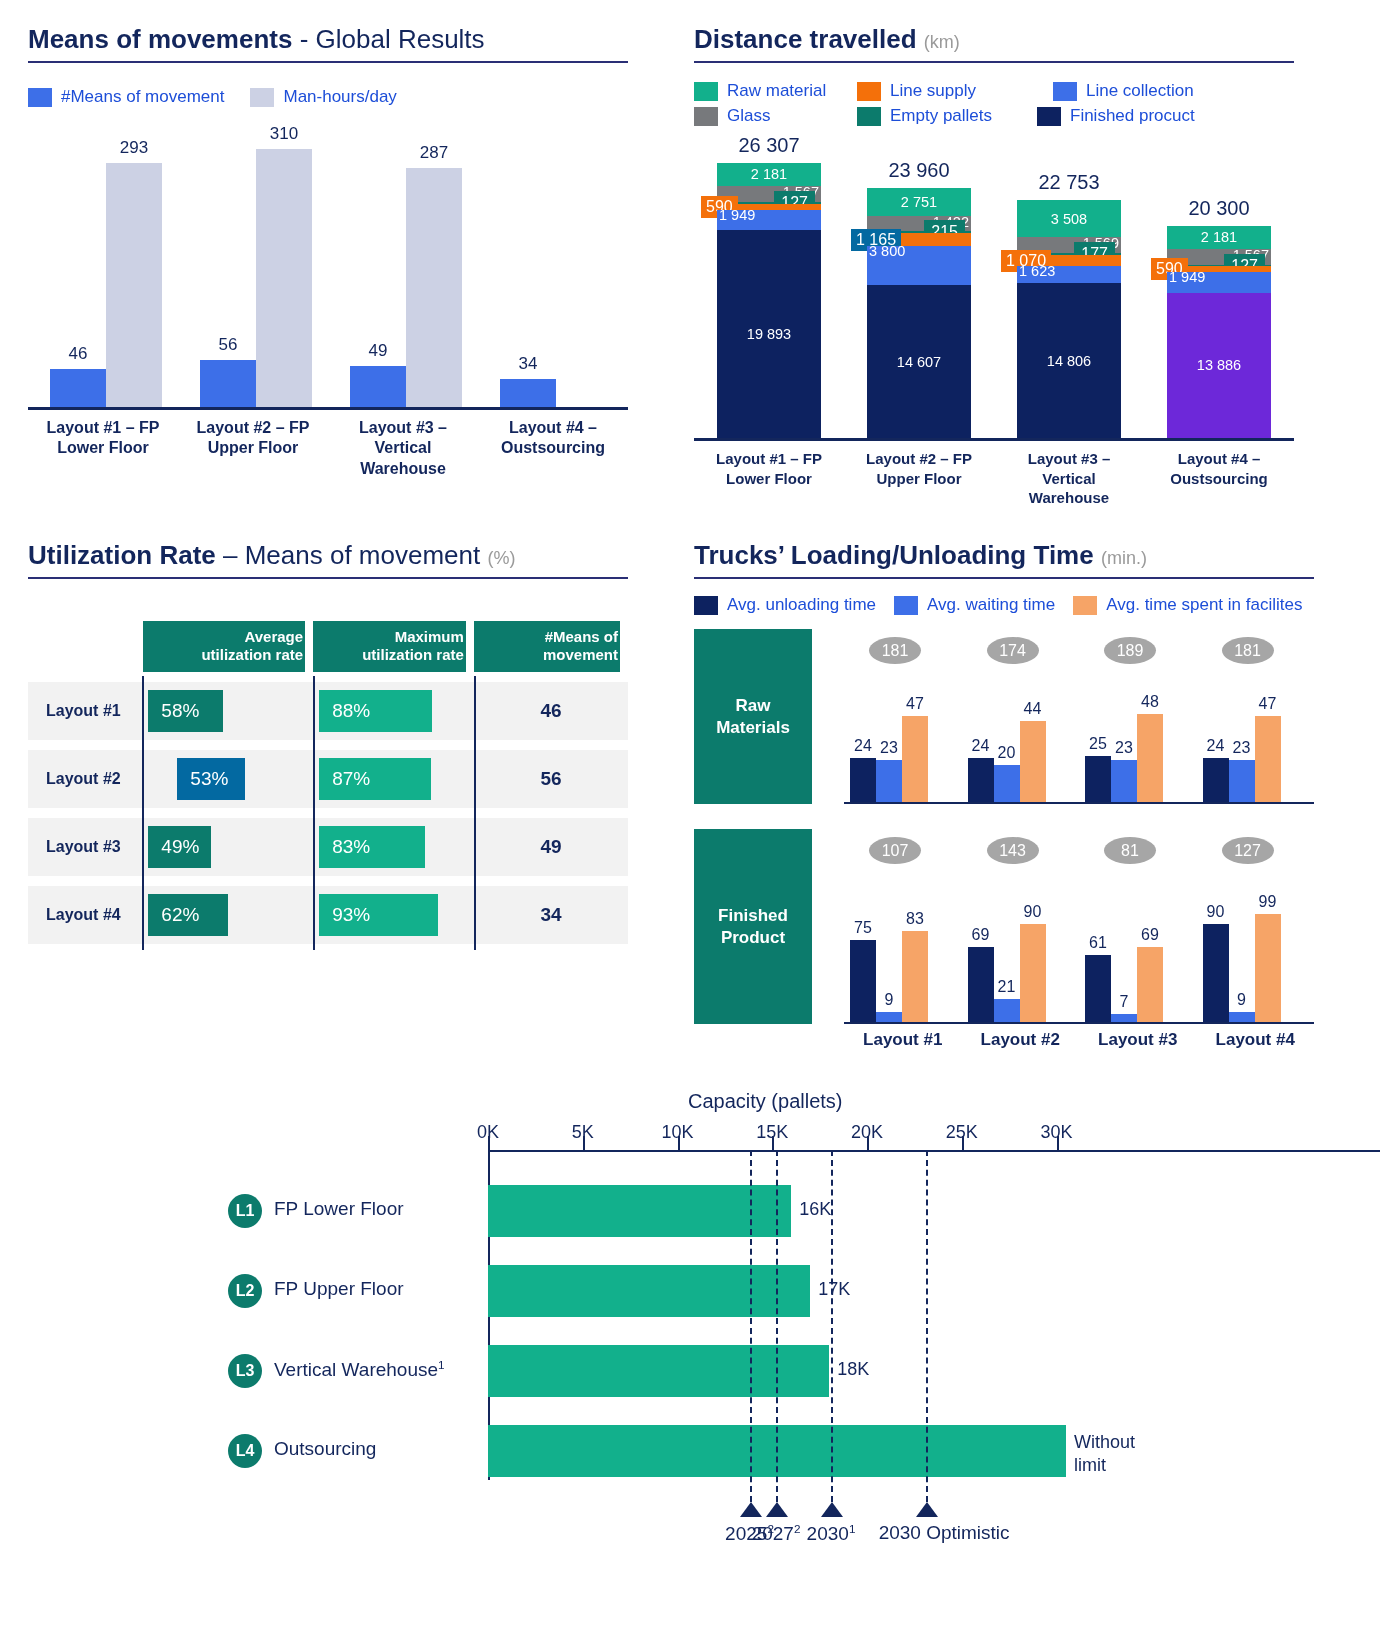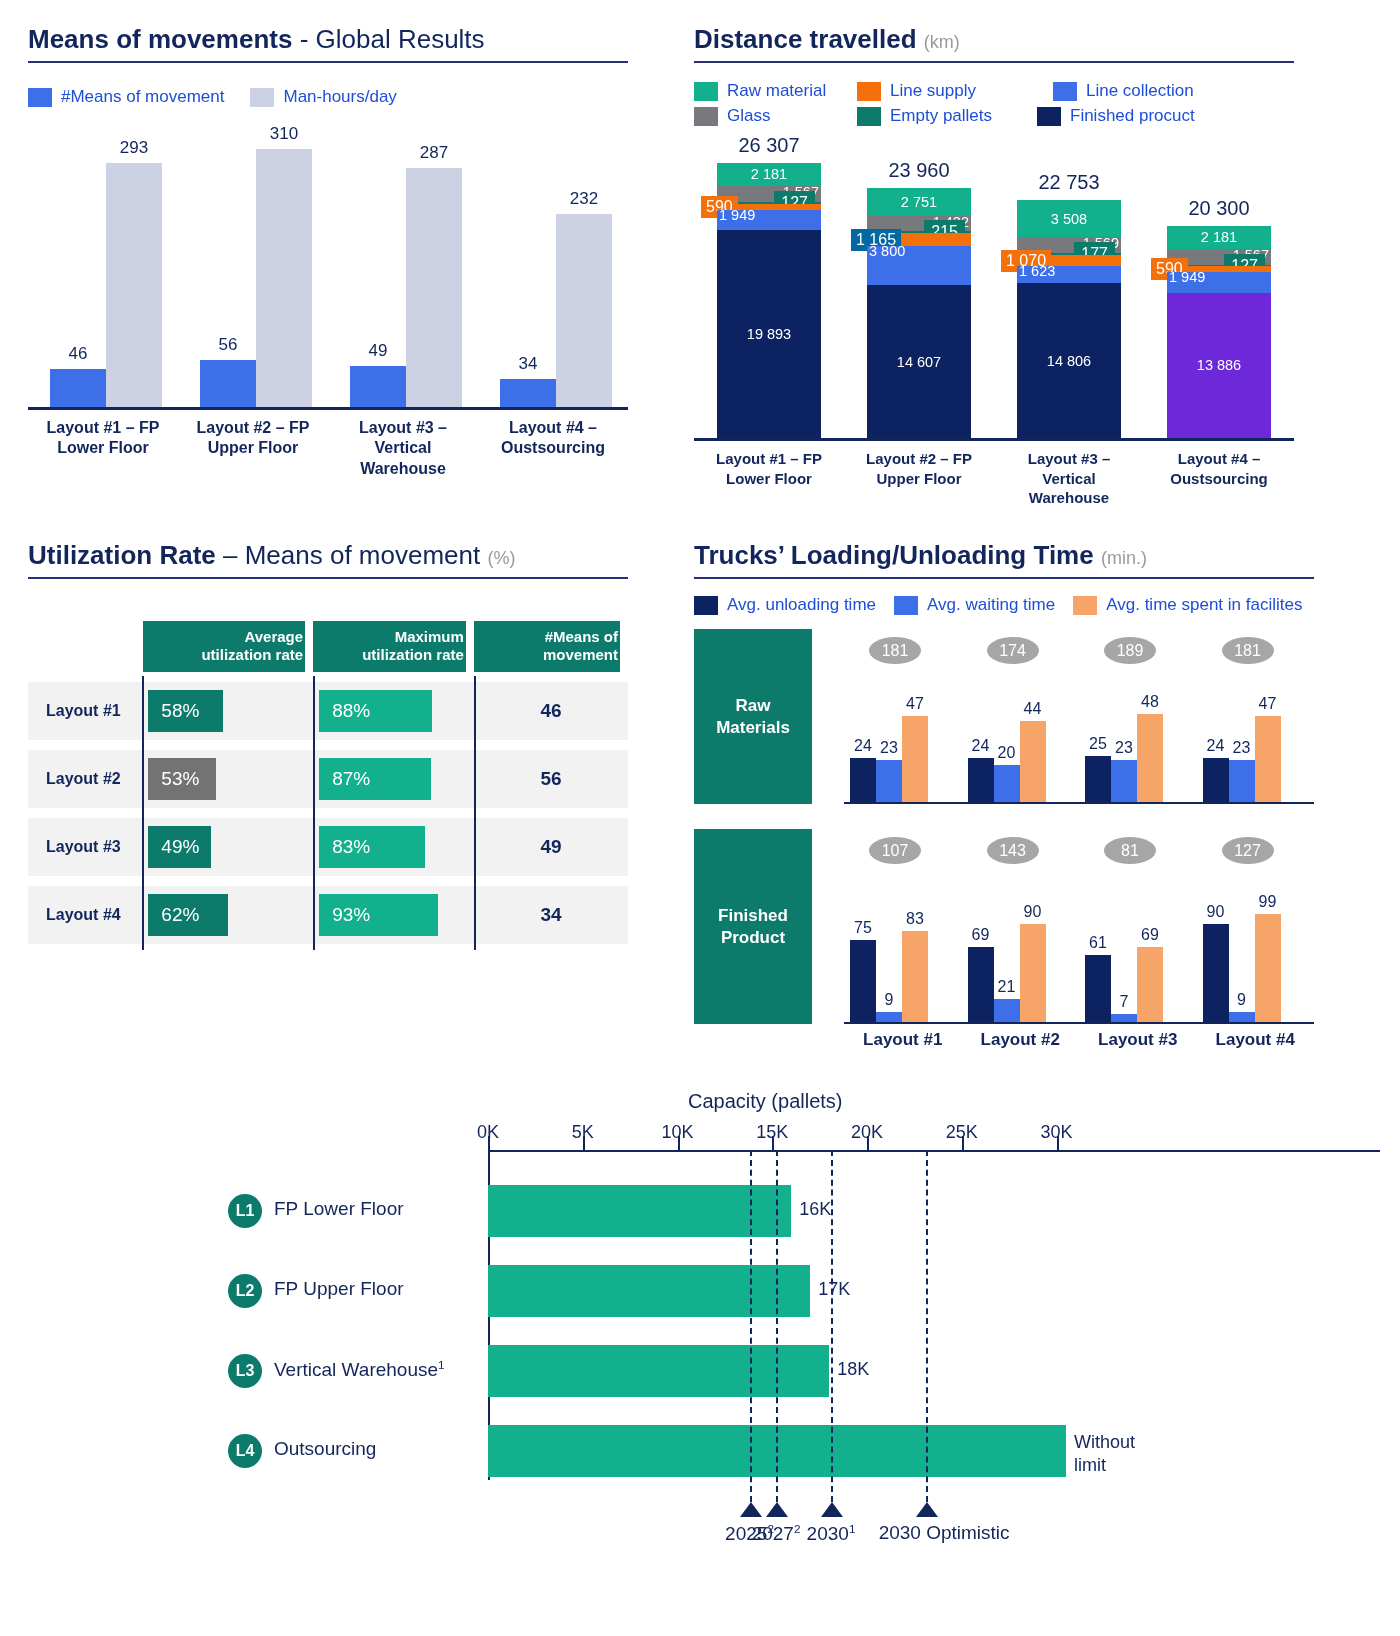--- a/index.html
+++ b/index.html
@@ -138,23 +138,20 @@
           <div class="c1-val">49</div>
         </div>
         <div class="c1-bar" style="width: 56px; height: 239.167px; background: rgb(204, 209, 228);">
           <div class="c1-val">287</div>
         </div>
       </div>
       <div class="c1-group" style="left: 472px;">
         <div class="c1-bar" style="width: 56px; height: 28.3333px; background: rgb(61, 111, 232);">
           <div class="c1-val">34</div>
         </div>
-        <div class="c1-bar" style="width: 56px; height: 193.333px; background: rgb(204, 209, 228);">
-          <div class="c1-val">232</div>
-        </div>
       </div>
     </div>
   <div class="c1-cats" id="c1-cats">
       <div class="c1-cat" style="width: 150px;">Layout #1 – FP<br>Lower Floor</div>
       <div class="c1-cat" style="width: 150px;">Layout #2 – FP<br>Upper Floor</div>
       <div class="c1-cat" style="width: 150px;">Layout #3 –<br>Vertical<br>Warehouse</div>
       <div class="c1-cat" style="width: 150px;">Layout #4 –<br>Oustsourcing</div>
     </div>
 </div>
 
@@ -319,21 +316,21 @@
         </div>
         <div class="ut-cell ut-num" style="width: 155px;">
           <div class="ut-rule"></div>
           <span>46</span>
         </div>
       </div>
       <div class="ut-row">
         <div class="ut-name">Layout #2</div>
         <div class="ut-cell" style="width: 172px;">
           <div class="ut-rule"></div>
-          <div class="ut-bar" style="width: 67.84px; background: #737373;">53%</div>
+          <div class="ut-bar" style="width: 67.84px; background: #0369a1; margin-left: 29px;">53%</div>
         </div>
         <div class="ut-cell" style="width: 162px;">
           <div class="ut-rule"></div>
           <div class="ut-bar" style="width: 111.36px; background: rgb(18, 176, 140);">87%</div>
         </div>
         <div class="ut-cell ut-num" style="width: 155px;">
           <div class="ut-rule"></div>
           <span>56</span>
         </div>
       </div>

